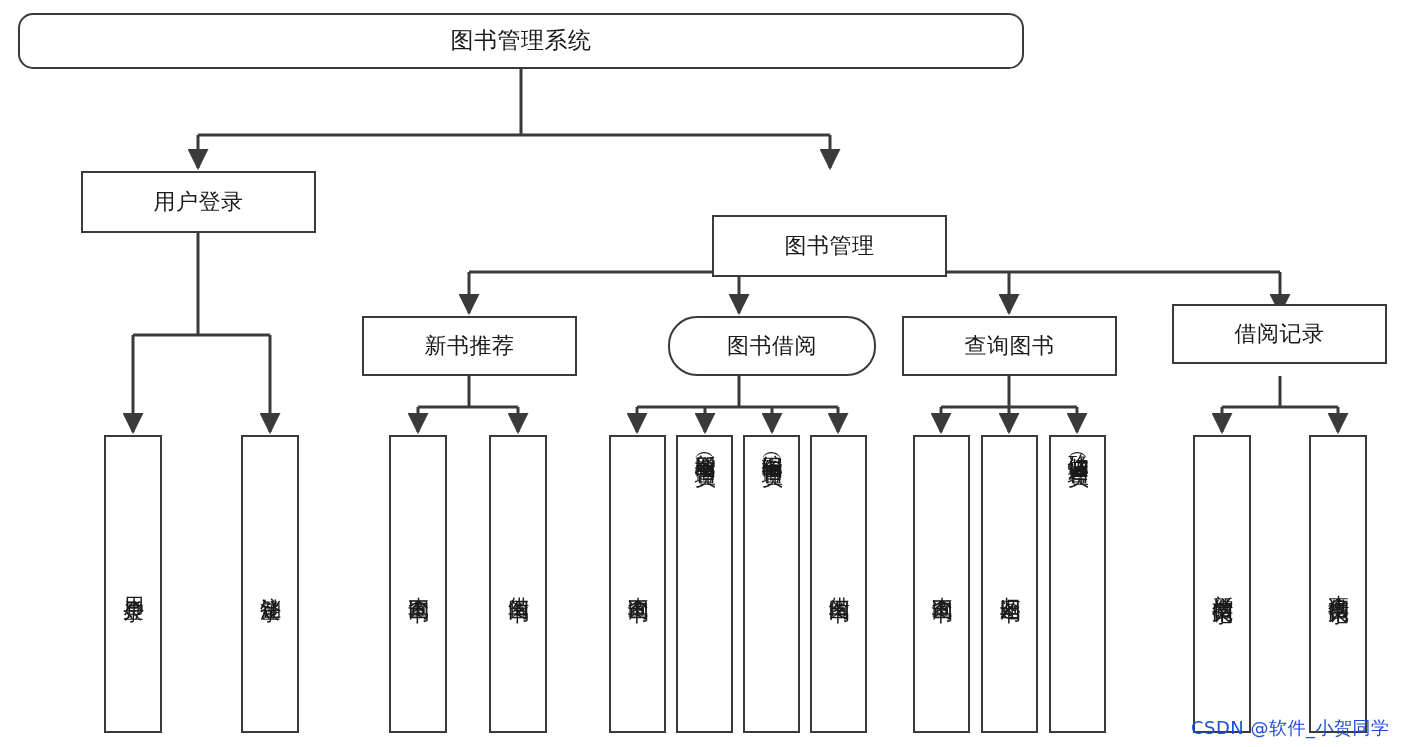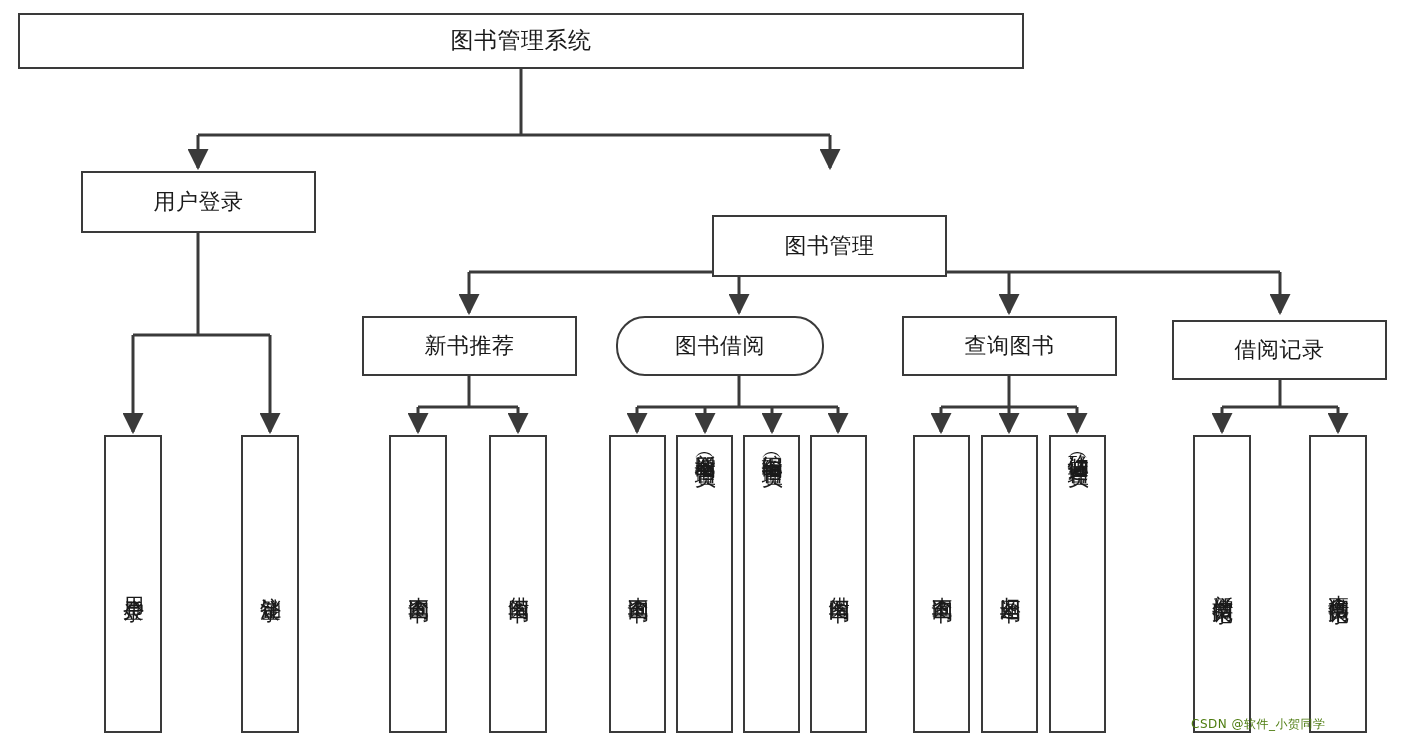--- a/index.html
+++ b/index.html
@@ -61,22 +61,22 @@
     font-size: 21px;
     line-height: 1.12;
     letter-spacing: 2px;
     white-space: nowrap;
   }
   .node.vert.centered {
     align-items: center;
   }
   .watermark {
     position: absolute;
-    font-size: 12px;
-    color: #4d7c0f;
+    font-size: 18px;
+    color: #1d4ed8;
     white-space: nowrap;
     letter-spacing: 0.5px;
   }
 </style>
 </head>
 <body>
 
 <div id="canvas">
 
   <svg id="wires" viewBox="0 0 1405 747">
@@ -125,41 +125,41 @@
       <path d="M 1009 407 L 1009 432" marker-end="url(#arrow)"></path>
       <path d="M 1077 407 L 1077 432" marker-end="url(#arrow)"></path>
 
       <path d="M 1280 376 L 1280 407"></path>
       <path d="M 1222 407 L 1338 407"></path>
       <path d="M 1222 407 L 1222 432" marker-end="url(#arrow)"></path>
       <path d="M 1338 407 L 1338 432" marker-end="url(#arrow)"></path>
     </g>
   </svg>
 
-  <div class="node horiz root" style="left:18px; top:13px; width:1006px; height:56px;">
+  <div class="node horiz root" style="left:18px; top:13px; width:1006px; height:56px;border-radius:15px;">
     <span class="label">图书管理系统</span>
   </div>
 
   <div class="node horiz" style="left:81px; top:171px; width:235px; height:62px;">
     <span class="label">用户登录</span>
   </div>
   <div class="node horiz" style="left:712px; top:171px; width:235px; height:62px;margin-top:44px;">
     <span class="label">图书管理</span>
   </div>
 
   <div class="node horiz" style="left:362px; top:316px; width:215px; height:60px;">
     <span class="label">新书推荐</span>
   </div>
-  <div class="node horiz" style="left:616px; top:316px; width:208px; height:60px;border-radius:29px;">
+  <div class="node horiz" style="left:668px; top:316px; width:208px; height:60px;border-radius:29px;">
     <span class="label">图书借阅</span>
   </div>
   <div class="node horiz" style="left:902px; top:316px; width:215px; height:60px;">
     <span class="label">查询图书</span>
   </div>
-  <div class="node horiz" style="left:1172px; top:320px; width:215px; height:60px;">
+  <div class="node horiz" style="left:1172px; top:304px; width:215px; height:60px;">
     <span class="label">借阅记录</span>
   </div>
 
   <div class="node vert centered" style="left:104px; top:435px; width:58px; height:298px;">
     <span class="label">用户登录</span>
   </div>
   <div class="node vert centered" style="left:241px; top:435px; width:58px; height:298px;">
     <span class="label">注销登录</span>
   </div>
 

